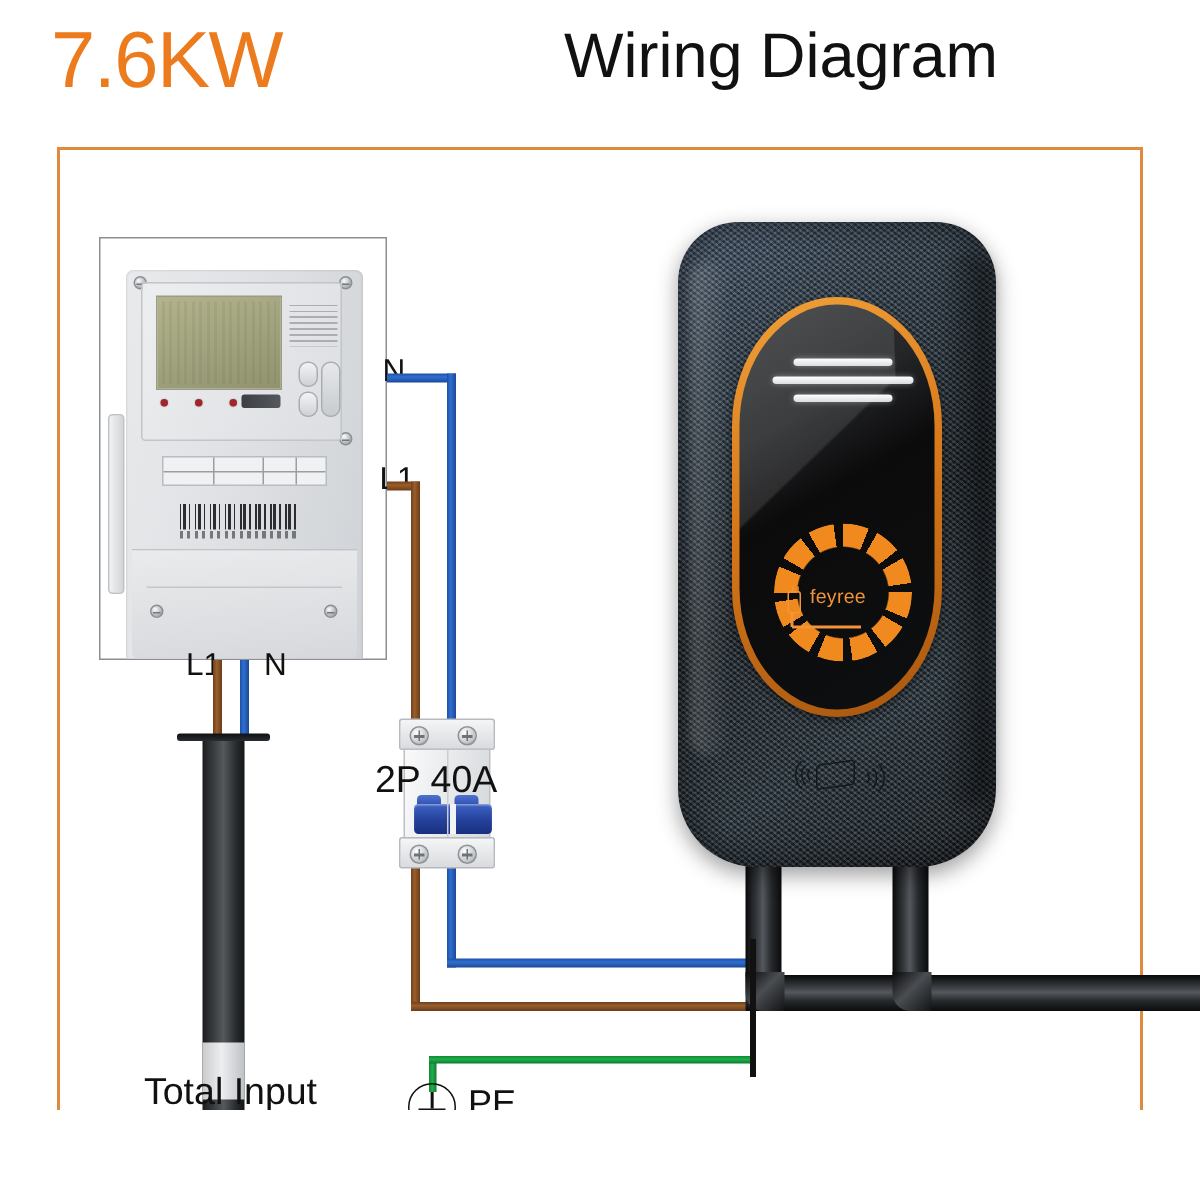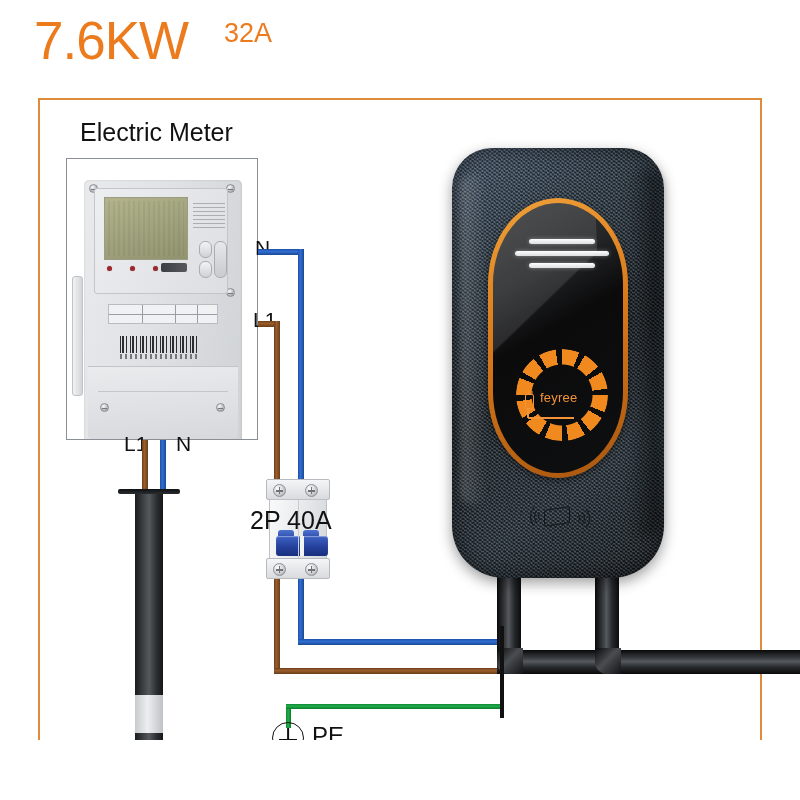--- a/index.html
+++ b/index.html
@@ -465,26 +465,25 @@
     font-size:24px; color:#111111; white-space:nowrap;
   }
 </style>
 </head>
 <body>
 
 <div id="stage">
 
   <div class="hdr-kw">7.6KW</div>
   <div class="hdr-sub">
-    <div>32A</div>
   </div>
+  <div class="hdr-title">Wiring Diagram</div>
 
   <div class="frame"></div>
 
-  <div class="meter-label">Electric Meter</div>
 
   <div class="meter-box">
     <div class="meter-body">
 
       <div class="meter-sidepillar" style="left:-12px; top:96px; height:120px;"></div>
 
       <div class="meter-screw" style="left:5px; top:4px;"></div>
       <div class="meter-screw" style="left:142px; top:4px;"></div>
       <div class="meter-screw" style="left:142px; top:108px;"></div>
 
@@ -597,20 +596,21 @@
               background: linear-gradient(135deg,#08090a,#4a4d51 46%,#121416); z-index:2;"></div>
 
   <div class="cable-out-v" style="left:595px; top:484px; width:24px; height:170px; border-radius:0 0 4px 4px;"></div>
   <div class="cable-out" style="left:595px; top:650px; width:205px; height:24px;"></div>
   <div style="position:absolute; left:595px; top:648px; width:26px; height:26px; border-radius:0 0 0 12px;
               background: linear-gradient(135deg,#08090a,#4a4d51 46%,#121416); z-index:2;"></div>
 
   <div class="cable-cap"></div>
   <div class="cable-main"></div>
   <div class="cable-stripe"></div>
+  <div class="total-input-label">Total Input</div>
 
   <div class="pe-sym">
     <i style="top:5px; width:1.8px; height:11px;"></i>
     <i style="top:16px; width:18px; height:1.8px;"></i>
     <i style="top:20px; width:12px; height:1.8px;"></i>
     <i style="top:24px; width:6px;  height:1.8px;"></i>
   </div>
   <div class="pe-label">PE</div>
 
 </div>

